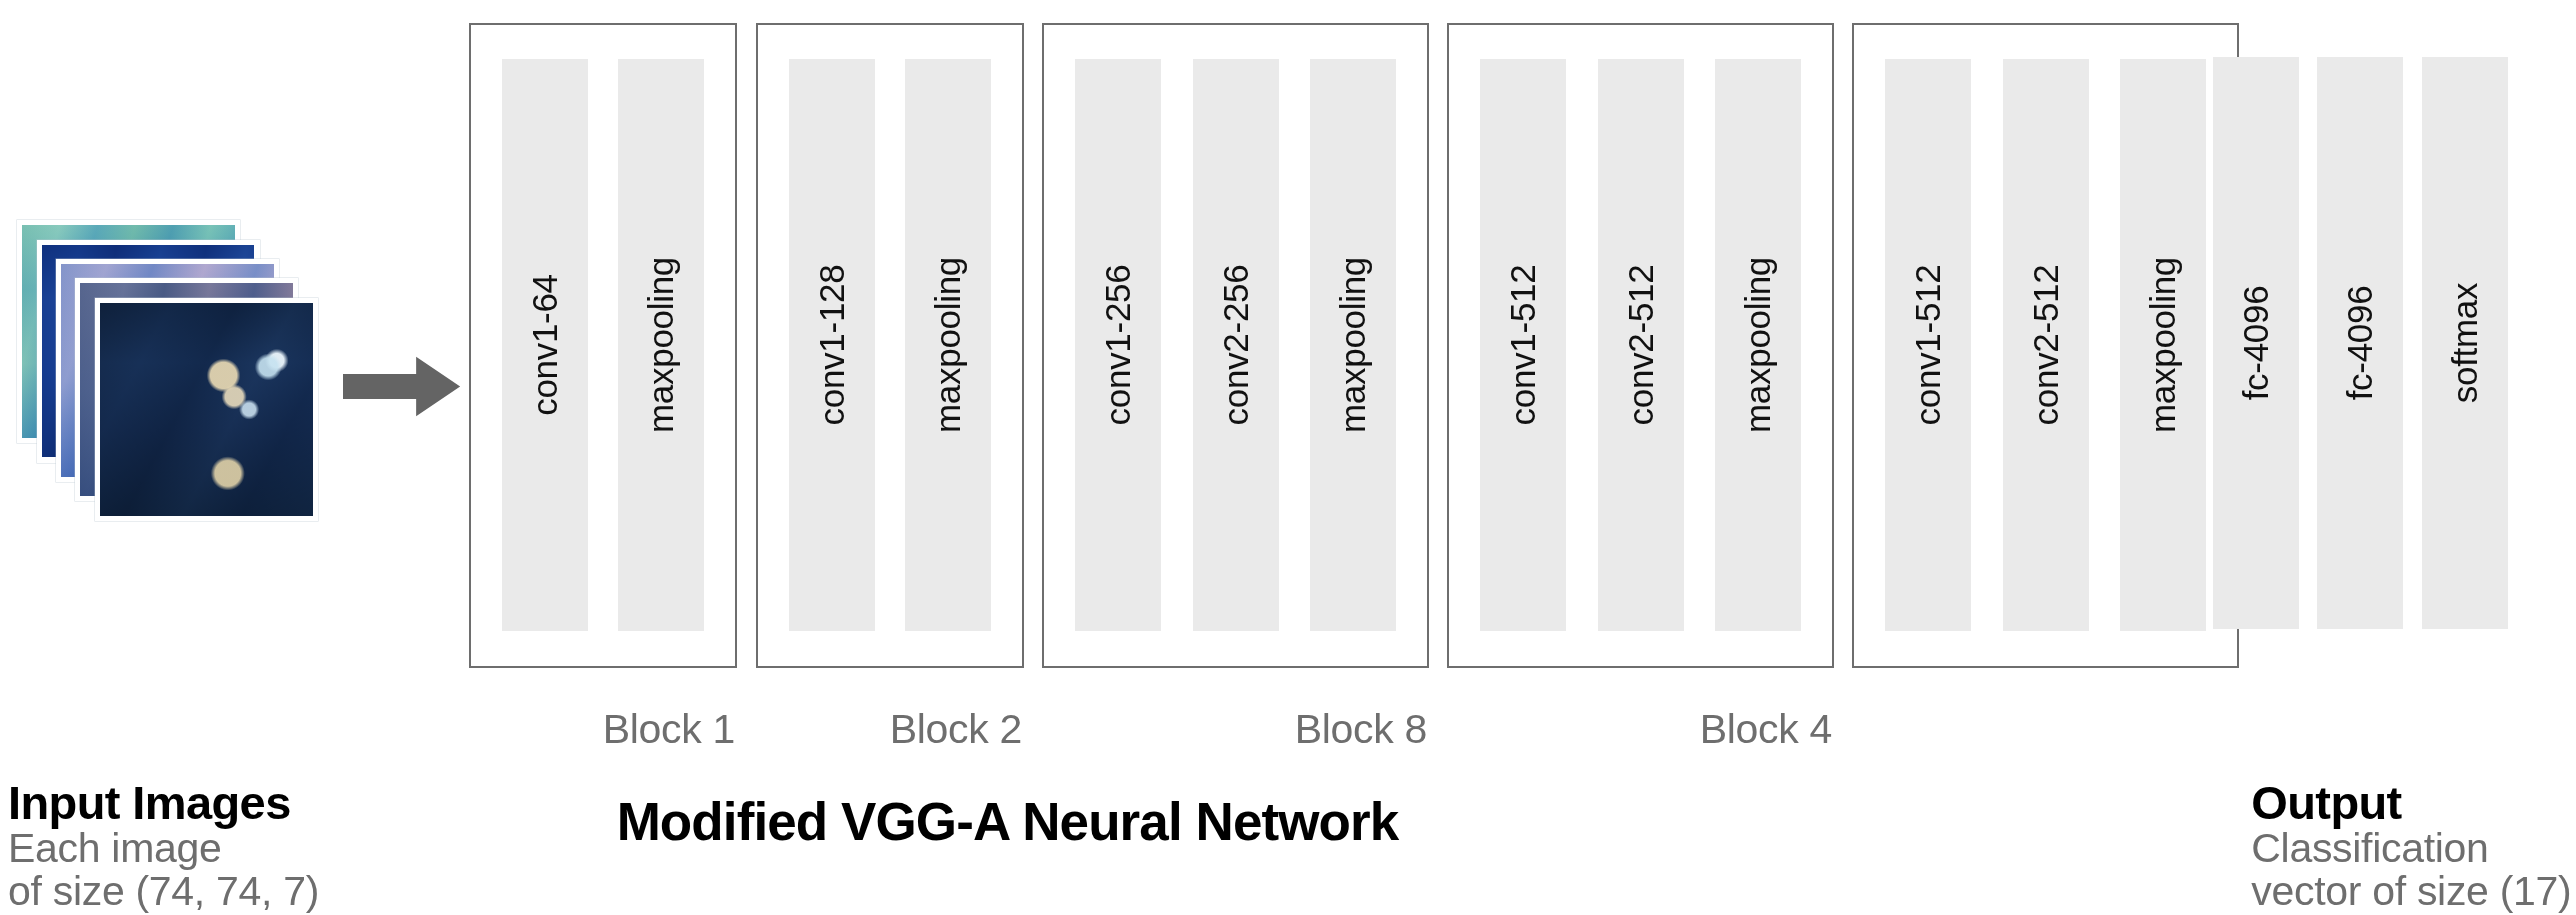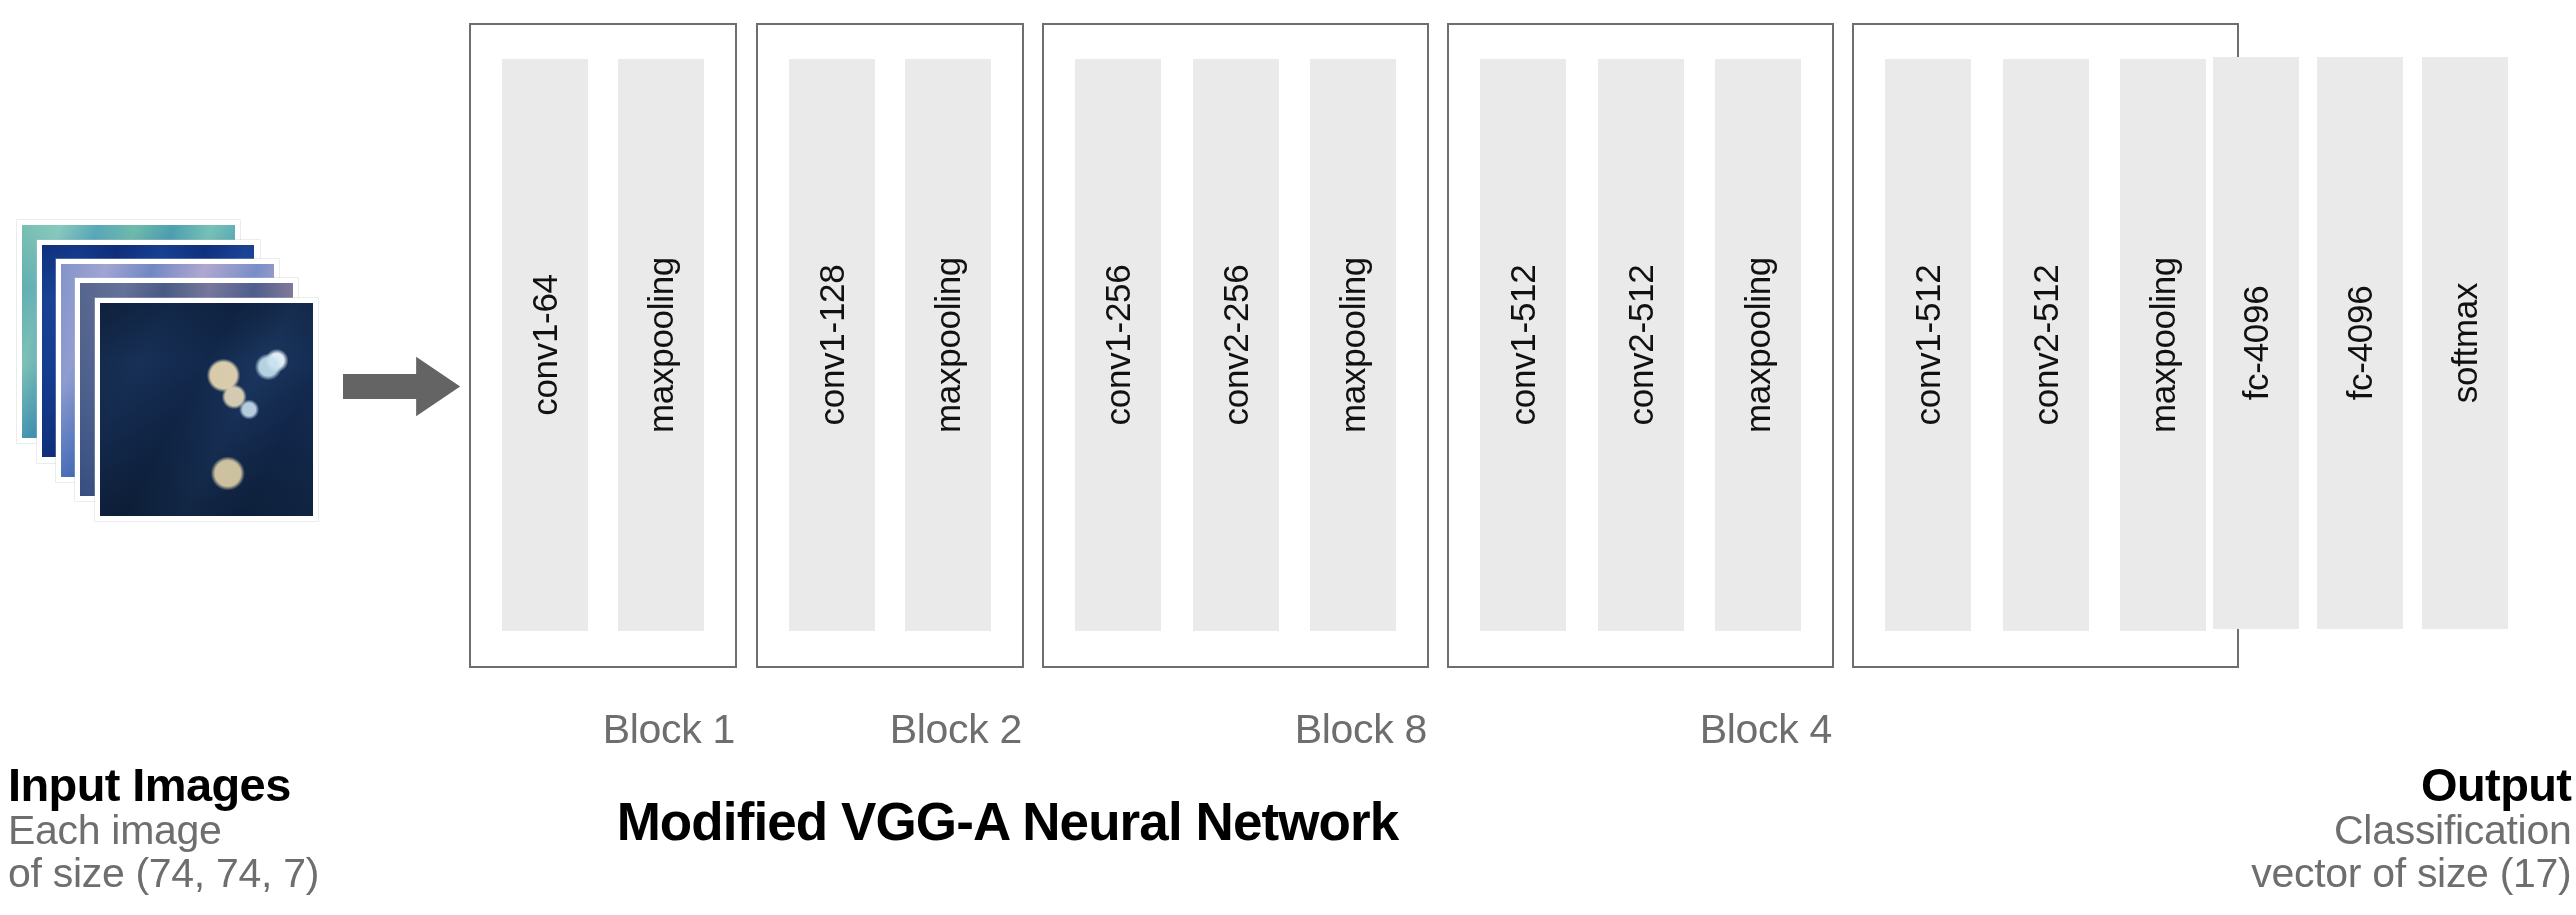--- a/index.html
+++ b/index.html
@@ -33,25 +33,25 @@
                  font-size:41px;color:#6e6e6e;letter-spacing:-0.3px;}
 
   
   #tail-layers{position:absolute;left:2213px;top:57px;
                display:flex;gap:18.3px;}
   #tail-layers .layer-bar{width:86px;height:572px;}
 
   
   .cap-block{position:absolute;}
   .cap-title{font-size:47px;font-weight:bold;color:#000000;line-height:1.02;
-             letter-spacing:-0.6px;}
+             letter-spacing:-0.6px;margin-top:18px;}
   .cap-sub{font-size:41px;color:#6e6e6e;line-height:1.06;letter-spacing:-0.3px;}
 
   #input-caption{left:8px;top:761px;text-align:left;}
-  #output-caption{right:4.6px;top:761px;text-align:right;}
+  #output-caption{right:4.6px;top:761px;}
   #network-title{position:absolute;left:0;top:791px;width:2375px;
                  text-align:center;font-size:53px;font-weight:bold;
                  color:#000000;letter-spacing:-0.9px;}
   
   #network-title > span{display:inline-block;transform:translateX(-180px);}
 </style>
 </head>
 <body>
 
 <div id="input-stack">

